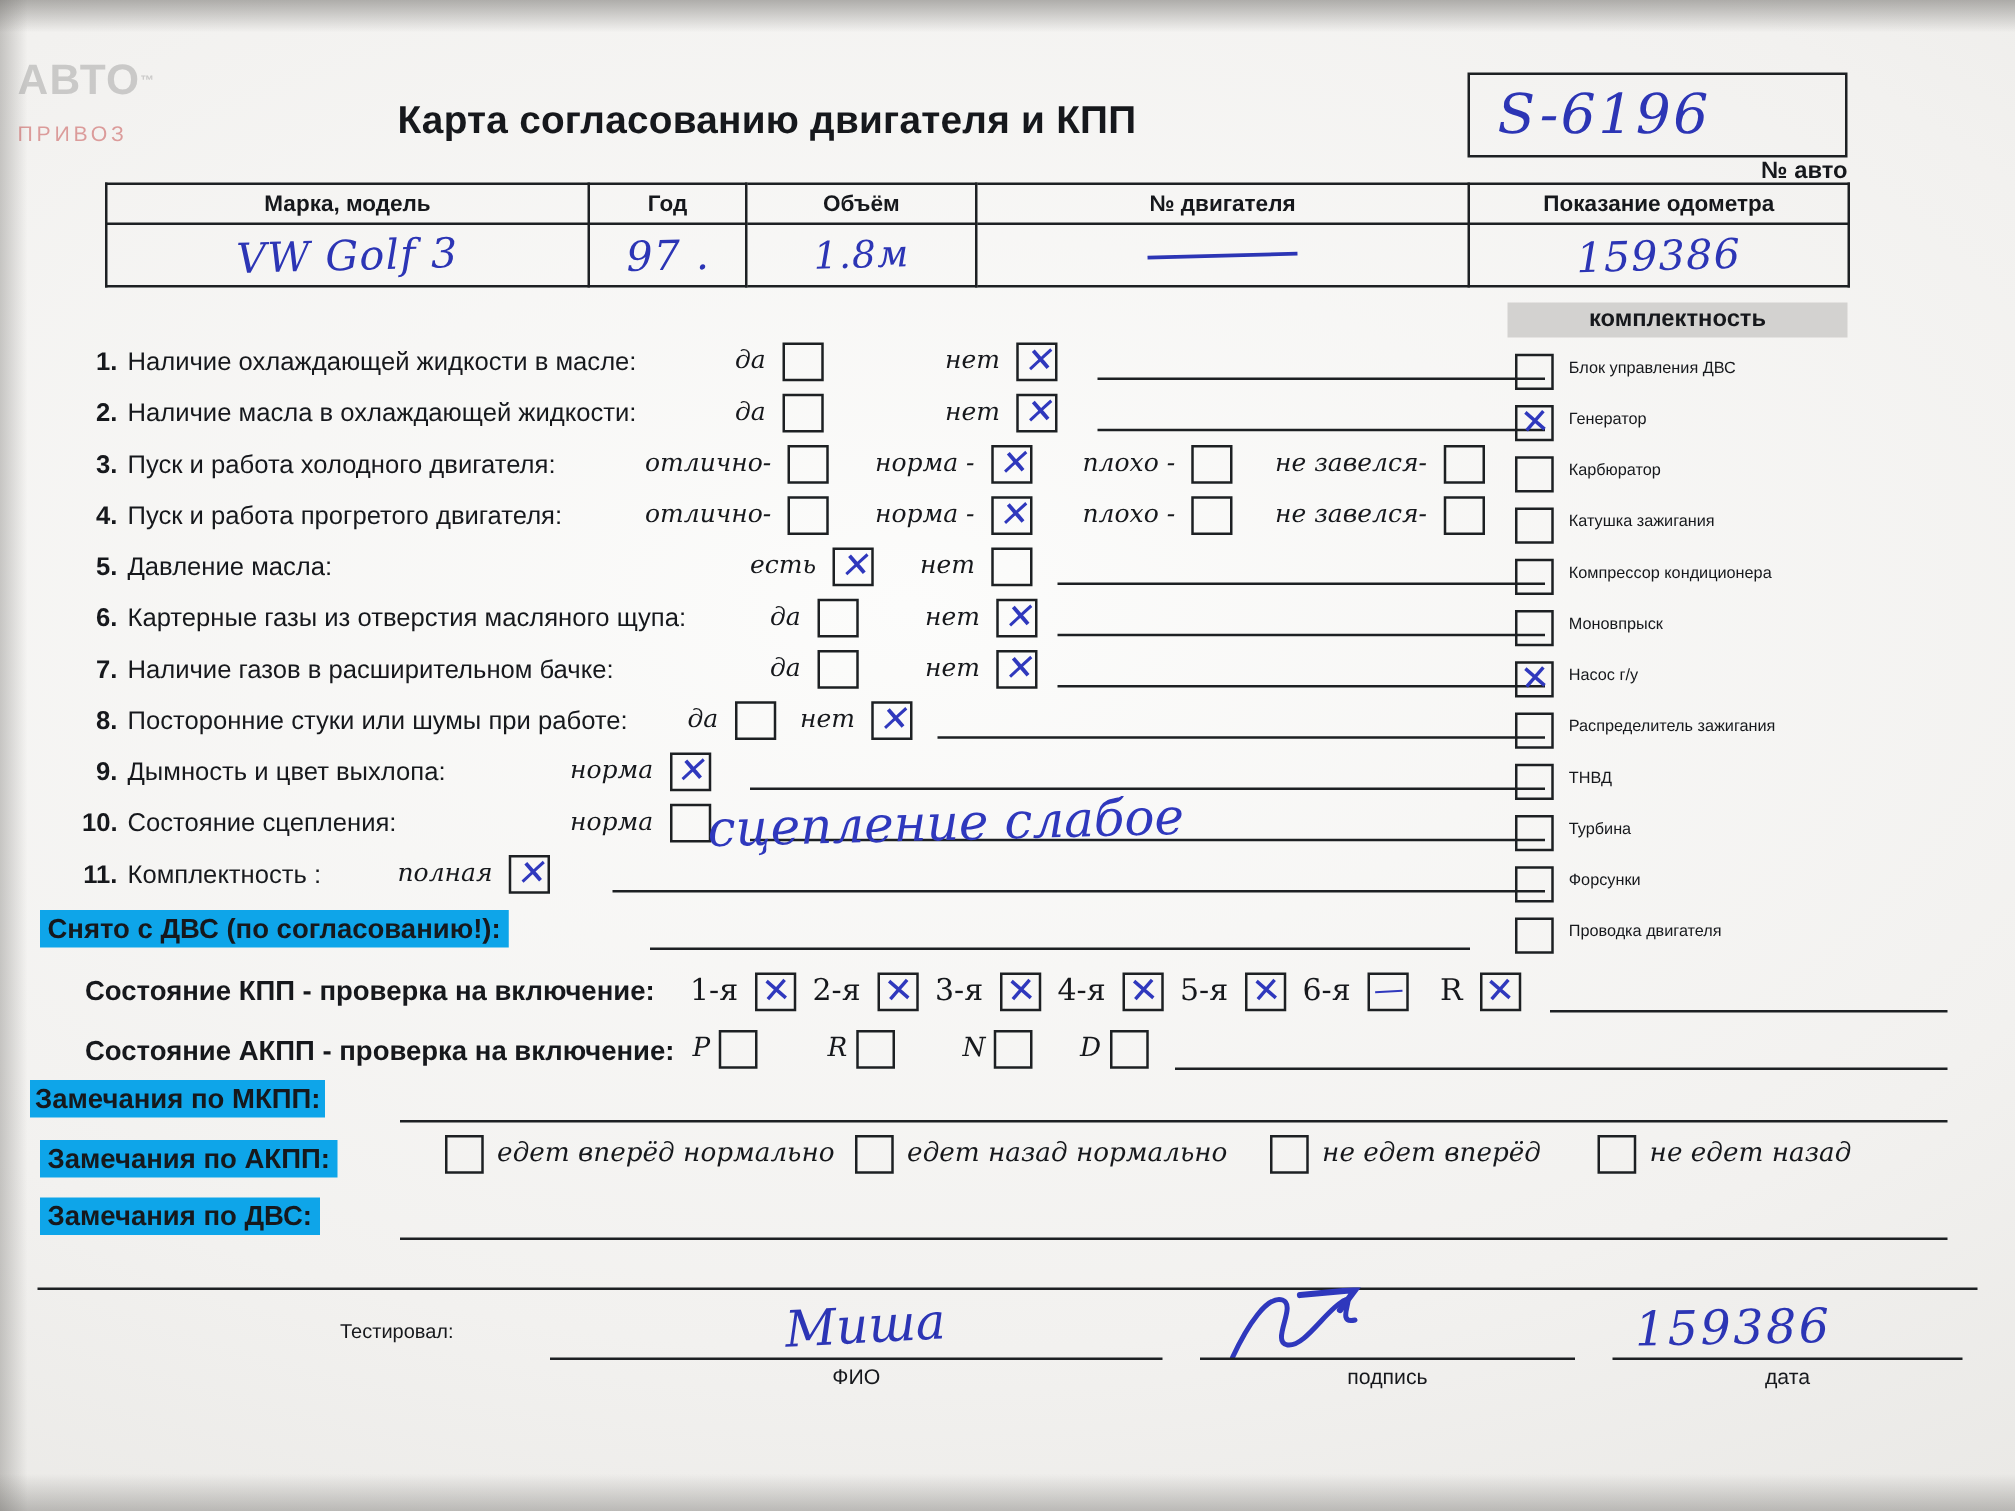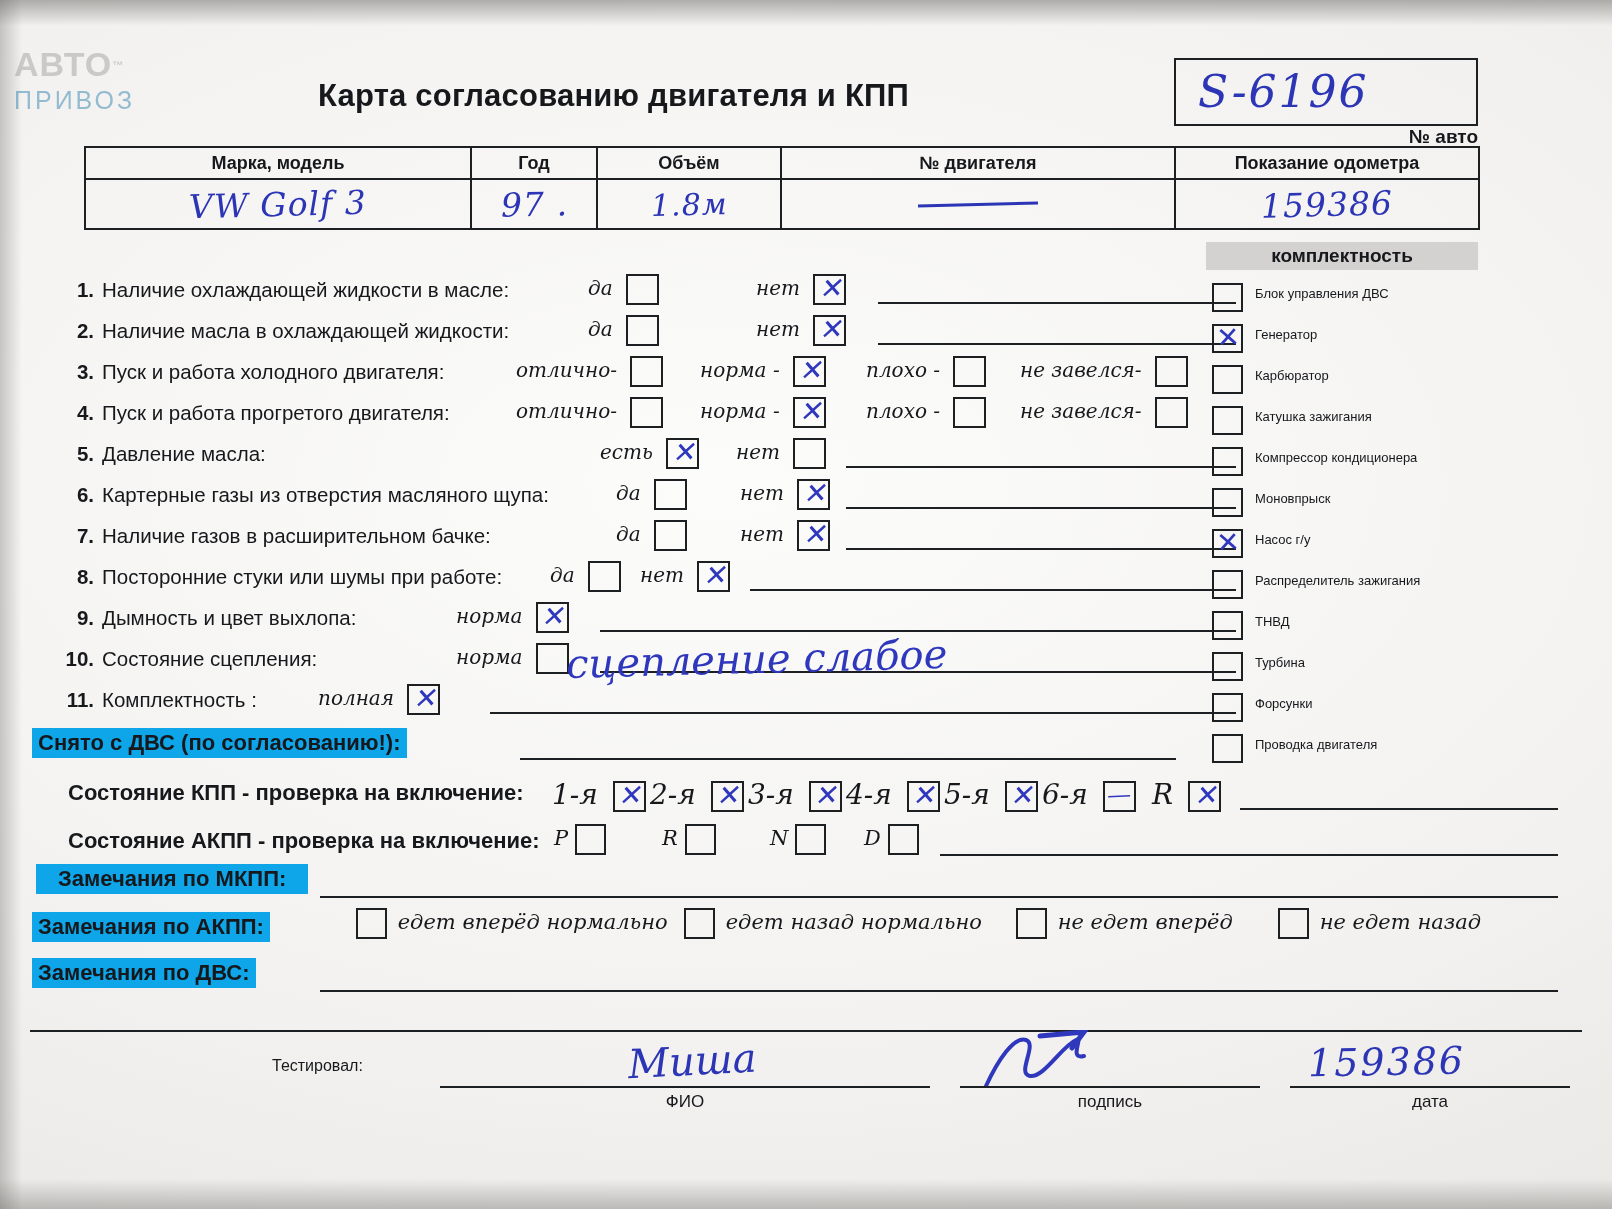--- a/index.html
+++ b/index.html
@@ -50,21 +50,21 @@
   #watermark .wm-top {
     display: flex; align-items: center;
     font-weight: bold; font-size: 34px; letter-spacing: 1px;
     color: #8e8e8e;
     margin-top: 37px;
   }
   #watermark .wm-tm {
     font-size: 11px; vertical-align: super; color: #8e8e8e;
   }
   #watermark .wm-bottom {
-    font-size: 25px; letter-spacing: 3px; color: #0369a1; margin-top: 2px;
+    font-size: 17px; letter-spacing: 3px; color: #b91c1c; margin-top: 14px;
   }
   .box {
     box-sizing: border-box;
     border: 2px solid #1d2023;
     background: transparent;
     display: inline-block;
     position: relative;
   }
   .box.checked::after {
     content: "✕";
@@ -244,23 +244,22 @@
   
   .sec-label {
     position: absolute;
     font-weight: bold;
     font-size: 22px;
     white-space: nowrap;
   }
   .gear {
     position: absolute;
     top: 0;
-    font-style: italic;
     font-family: "DejaVu Serif", serif;
-    font-size: 28px;
+    font-size: 24px;
     white-space: nowrap;
   }
   .gear .box {
     width: 33px; height: 31px;
     vertical-align: middle;
     margin-left: 6px;
   }
   .akpp-opt {
     position: absolute;
     top: 0;
@@ -652,21 +651,21 @@
   <div class="akpp-opt" style="left:770px; top:824px;">
     <span>N</span>
     <span class="box"></span>
   </div>
   <div class="akpp-opt" style="left:864px; top:824px;">
     <span>D</span>
     <span class="box"></span>
   </div>
   <div class="line" style="position:absolute; left:940px; top:854px; width:618px;"></div>
 
-  <div class="sec-label gray-strip" style="left:36px; top:864px; padding:2px 22px;">Замечания по МКПП:</div>
+  <div class="sec-label gray-strip" style="left:24px; top:864px; padding:2px 4px;">Замечания по МКПП:</div>
   <div class="line" style="position:absolute; left:320px; top:896px; width:1238px;"></div>
 
   <div class="sec-label gray-strip" style="left:32px; top:912px; padding:2px 6px;">Замечания по АКПП:</div>
   <div class="akpp-opt" style="left:356px; top:908px;">
     <span class="box"></span>
     <span>едет вперёд нормально</span>
   </div>
   <div class="akpp-opt" style="left:684px; top:908px;">
     <span class="box"></span>
     <span>едет назад нормально</span>

